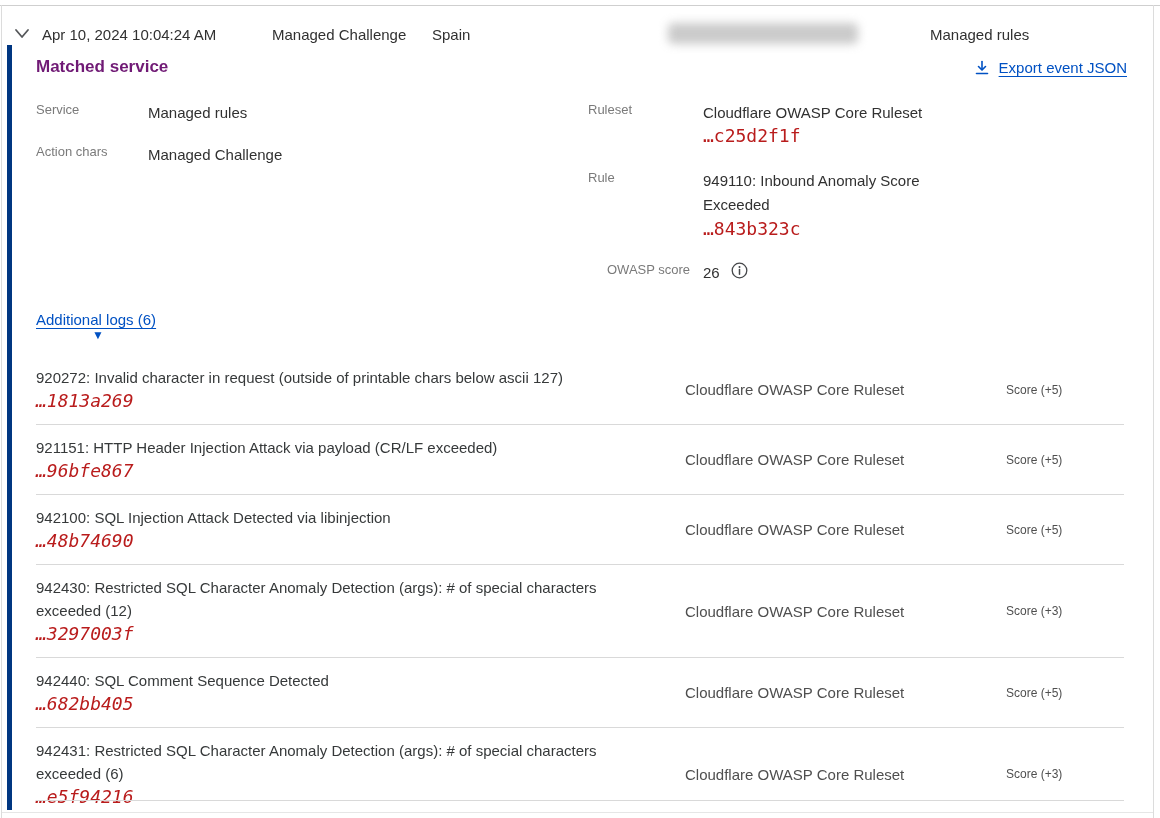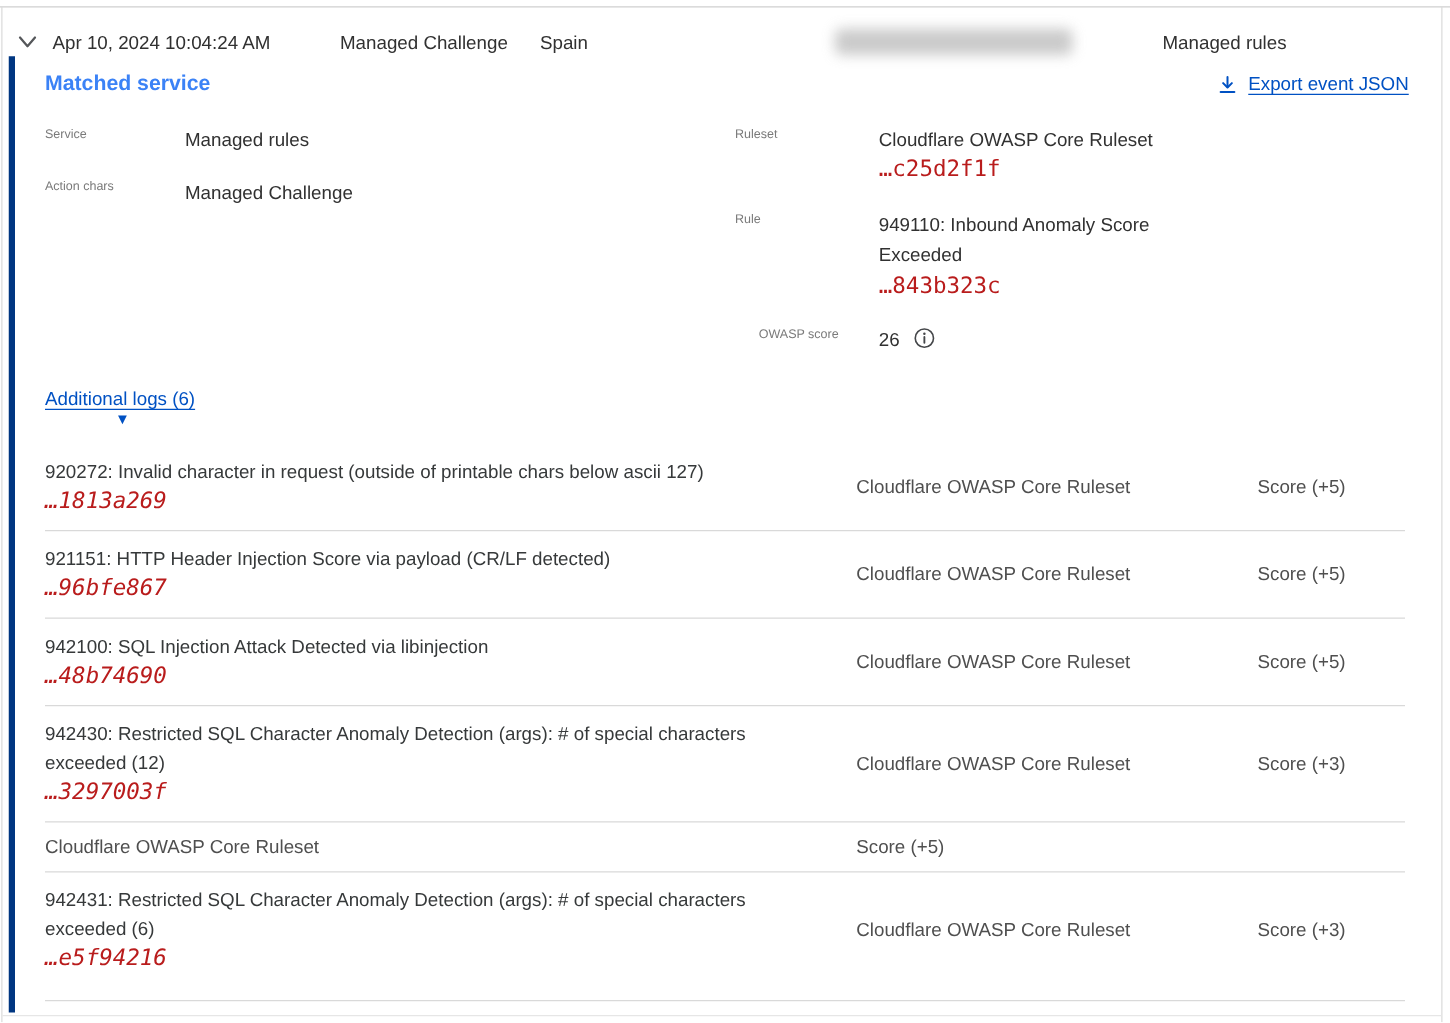--- a/index.html
+++ b/index.html
@@ -19,25 +19,25 @@
   .event-row .chevron { position:absolute; left:13px; top:19px; width:18px; height:14px; }
   .cell { position:absolute; top:18px; white-space:nowrap; }
   .c-ts      { left:42px;  }
   .c-action  { left:272px; }
   .c-country { left:432px; }
   .c-service { left:930px; }
   .blur-box  { position:absolute; left:668px; top:15px; width:190px; height:21px; background:#b9b9b9; border-radius:5px; filter:blur(5px); opacity:.75; }
 
   
   .accent-bar { position:absolute; left:7px; top:45px; width:5px; height:765px; background:#003681; }
-  .panel-title { position:absolute; left:36px; top:57px; font-size:17px; font-weight:700; color:#3b82f6; }
+  .panel-title { position:absolute; left:36px; top:57px; font-size:17px; font-weight:700; color:#701a75; }
   .export-link { position:absolute; right:33px; top:59px; display:flex; align-items:center; gap:9px; color:#0051c3; font-size:15px; text-decoration:none; cursor:pointer; }
   .export-link .lbl { text-decoration:underline; text-underline-offset:3px; }
 
-  .field-label { position:absolute; color:#7a7a7a; font-size:10px; }
+  .field-label { position:absolute; color:#7a7a7a; font-size:13px; }
   .field-value { position:absolute; color:#313131; font-size:15px; line-height:24px; }
   .hash { font-family:"DejaVu Sans Mono","Liberation Mono",monospace; font-size:18px; color:#b91c1c; }
   .f-hash { position:absolute; }
 
   .lab-service { left:36px;  top:102px; }
   .val-service { left:148px; top:101px; }
   .lab-action  { left:36px;  top:144px; }
   .val-action  { left:148px; top:143px; }
 
   .lab-ruleset { left:588px; top:102px; }
@@ -54,21 +54,21 @@
   .addlogs .lbl { text-decoration:underline; text-underline-offset:3px; }
   .addlogs .tri { font-size:12px; margin-left:4px; color:#0051c3; }
 
   
   .logs { position:absolute; left:36px; top:355px; width:1088px; }
   .log-row { display:grid; grid-template-columns:649px 321px 118px; align-items:center; border-bottom:1px solid #d9d9d9; padding:11px 0; }
   .log-row:last-child { border-bottom:none; }
   .log-desc  { font-size:15px; color:#36393a; line-height:23px; max-width:595px; }
   .log-hash  { line-height:24px;font-style:italic; }
   .log-ruleset { font-size:15px; color:#4f4f4f; }
-  .log-score   { font-size:15px; color:#4f4f4f; }
+  .log-score   { font-size:12px; color:#4f4f4f; }
 
   svg { display:block; }
 </style>
 </head>
 <body>
 
 <div class="screen">
 
   <div class="border-top"></div>
   <div class="border-left"></div>
@@ -136,21 +136,21 @@
       <div>
         <div class="log-desc">920272: Invalid character in request (outside of printable chars below ascii 127)</div>
         <div class="hash log-hash">…1813a269</div>
       </div>
       <div class="log-ruleset">Cloudflare OWASP Core Ruleset</div>
       <div class="log-score">Score (+5)</div>
     </div>
 
     <div class="log-row">
       <div>
-        <div class="log-desc">921151: HTTP Header Injection Score via payload (CR/LF detected)</div>
+        <div class="log-desc">921151: HTTP Header Injection Attack via payload (CR/LF exceeded)</div>
         <div class="hash log-hash">…96bfe867</div>
       </div>
       <div class="log-ruleset">Cloudflare OWASP Core Ruleset</div>
       <div class="log-score">Score (+5)</div>
     </div>
 
     <div class="log-row">
       <div>
         <div class="log-desc">942100: SQL Injection Attack Detected via libinjection</div>
         <div class="hash log-hash">…48b74690</div>
@@ -162,20 +162,24 @@
     <div class="log-row">
       <div>
         <div class="log-desc">942430: Restricted SQL Character Anomaly Detection (args): # of special characters exceeded (12)</div>
         <div class="hash log-hash">…3297003f</div>
       </div>
       <div class="log-ruleset">Cloudflare OWASP Core Ruleset</div>
       <div class="log-score">Score (+3)</div>
     </div>
 
     <div class="log-row">
+      <div>
+        <div class="log-desc">942440: SQL Comment Sequence Detected</div>
+        <div class="hash log-hash">…682bb405</div>
+      </div>
       <div class="log-ruleset">Cloudflare OWASP Core Ruleset</div>
       <div class="log-score">Score (+5)</div>
     </div>
 
     <div class="log-row">
       <div>
         <div class="log-desc">942431: Restricted SQL Character Anomaly Detection (args): # of special characters exceeded (6)</div>
         <div class="hash log-hash">…e5f94216</div>
       </div>
       <div class="log-ruleset">Cloudflare OWASP Core Ruleset</div>

